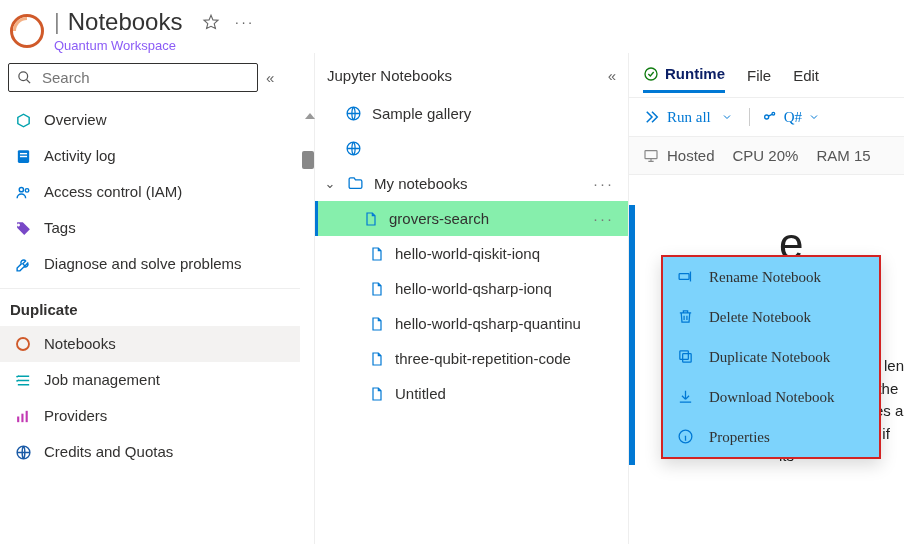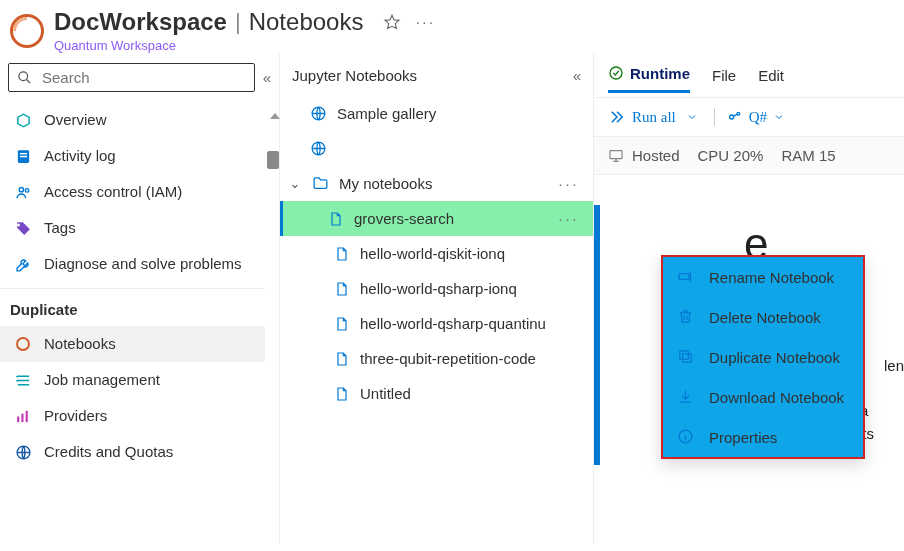--- a/index.html
+++ b/index.html
@@ -13,21 +13,21 @@
   .title-block { display:flex; flex-direction:column; }
   .title-line { display:flex; align-items:center; gap:8px; }
   .title { font-size:24px; font-weight:600; }
   .title-sub { font-size:24px; font-weight:400; color:#333; }
   .title-div { font-size:22px; color:#888; }
   .title-icons { display:flex; gap:14px; margin-left:12px; align-items:center; color:#666; }
   .subtitle { font-size:13px; color:#8b5cf6; margin-top:2px; }
 
   
   .main { display:flex; height:calc(100% - 60px); }
-  .pane-left { width:280px; border-right:1px solid #eee; position:relative; display:flex; flex-direction:column; }
+  .pane-left { width:315px; border-right:1px solid #eee; position:relative; display:flex; flex-direction:column; }
   .pane-mid  { width:314px; border-right:1px solid #eee; position:relative; display:flex; flex-direction:column; }
   .pane-right{ flex:1; min-width:0; display:flex; flex-direction:column; overflow:hidden; }
 
   
   .search-row { display:flex; align-items:center; padding:10px 8px; gap:8px; }
   .search-box { display:flex; align-items:center; gap:8px; border:1px solid #323130; border-radius:2px; padding:4px 8px; flex:1; max-width:250px; }
   .search-box input { border:0; outline:0; font-size:15px; flex:1; background:transparent; }
   .collapse-chevron { color:#666; font-size:15px; }
   .nav-list { overflow-y:hidden; flex:1; padding-right:14px; }
   .nav-item { display:flex; align-items:flex-start; gap:12px; padding:9px 8px 9px 14px; cursor:pointer; font-size:15px; }
@@ -45,53 +45,52 @@
   .tree-row.level2 { padding-left:48px; }
   .tree-row.level3 { padding-left:54px; }
   .tree-row.openrow { padding-left:8px; }
   .tree-row.sel { background:#86efac;text-align:right; }
   .tree-row.sel::before { content:""; position:absolute; left:0; top:0; bottom:0; width:3px; background:#0078d4; }
   .tree-row .chevron { width:14px; text-align:center; color:#555; font-size:13px; }
   .ellipsis-dots { color:#777; letter-spacing:2px; margin-left:auto; padding-right:6px; }
 
   
   .tabs-row { display:flex; align-items:center; gap:22px; padding:12px 8px 4px 14px; border-bottom:1px solid #eee; }
-  .tab { font-size:15px; cursor:pointer; padding-bottom:8px; display:flex; align-items:flex-start; gap:6px; }
+  .tab { font-size:15px; cursor:pointer; padding-bottom:8px; display:flex; align-items:flex-end; gap:6px; }
   .tab.active { color:#0b1f66; font-weight:600; border-bottom:3px solid #0078d4; }
   .tab .check-ico { color:#107c10; }
   .toolbar-row { display:flex; align-items:center; gap:6px; padding:10px 8px 10px 14px; border-bottom:1px solid #eee; color:#0078d4; }
   .toolbar-btn { display:flex; align-items:center; gap:6px; cursor:pointer; font-size:15px;font-family:Liberation Serif, serif; }
   .tb-sep { width:1px; height:18px; background:#ccc; margin:0 6px; }
   .status-row { display:flex; align-items:center; gap:18px; padding:10px 8px 10px 14px; background:#fafafa; border-bottom:1px solid #eee; color:#555; font-size:15px; }
   .doc-area { position:relative; flex:1; padding:40px 0 0 20px; overflow:hidden; }
   .doc-area::before { content:""; position:absolute; left:0; top:30px; width:6px; height:260px; background:#0078d4; }
   .doc-text { font-size:44px; font-weight:400; line-height:1.3; color:#222; white-space:nowrap; padding-left:130px; }
   .doc-para { font-size:15px; line-height:1.5; color:#222; padding-left:130px; margin-top:26px; }
 
   
-  .ctx-menu { position:absolute; top:255px; left:661px; width:204px; background:#0ea5e9; border:2px solid #d32323; box-shadow:0 6px 16px rgba(0,0,0,.15); z-index:10; }
+  .ctx-menu { position:absolute; top:255px; left:661px; width:220px; background:#7dd3fc; border:2px solid #d32323; box-shadow:0 6px 16px rgba(0,0,0,.15); z-index:10;font-family:Liberation Serif, serif; }
   .ctx-item { display:flex; align-items:center; gap:14px; padding:11px 14px; font-size:15px; cursor:pointer; }
   .ctx-item .ico { width:18px; height:18px; color:#0078d4; }
 
   
   .ico.blue { color:#0078d4; }
   .ico.teal { color:#00a2ad; }
   .ico.purple { color:#7848c7; }
   .ico.darkblue { color:#1a5aa6; }
   .ico.orange { color:#d05a2a; }
   .ico.gray { color:#555; }
 </style>
 </head>
 <body>
 
 <div class="header">
   <div class="logo-circle"></div>
   <div class="title-block">
     <div class="title-line">
-      <span class="title">DocWorkspace</span>
       <span class="title-div">|</span>
       <span class="title-sub">Notebooks</span>
       <div class="title-icons">
         <span>
           <svg width="18" height="18" viewBox="0 0 24 24" fill="none" stroke="currentColor" stroke-width="1.5">
               <path d="M12 3l2.6 6.2 6.7.5-5 4.4 1.6 6.5L12 17.8 6.1 20.6l1.6-6.5-5-4.4 6.7-.5z"></path>
             </svg>
         </span>
         <span style="letter-spacing:2px;">···</span>
       </div>

